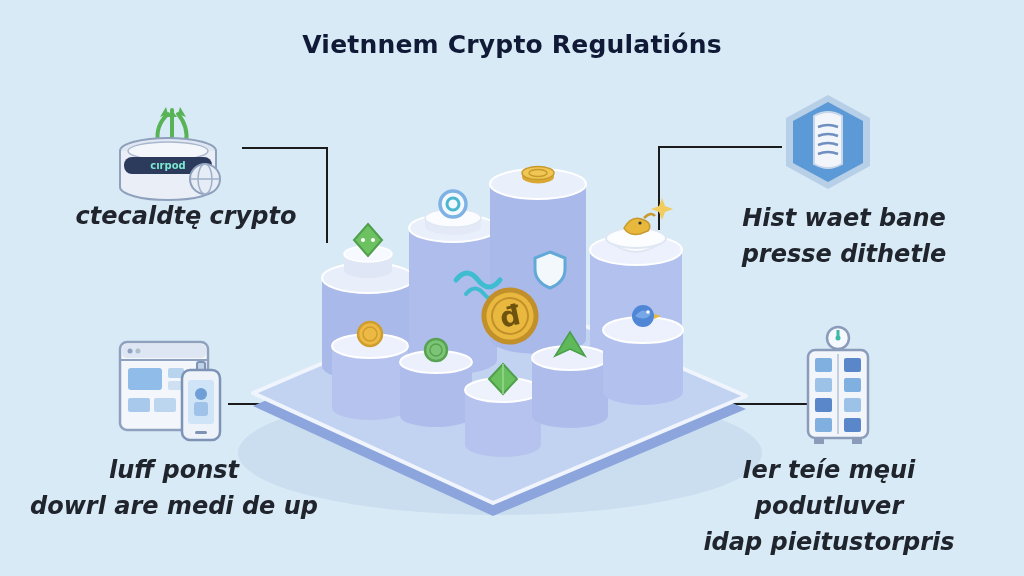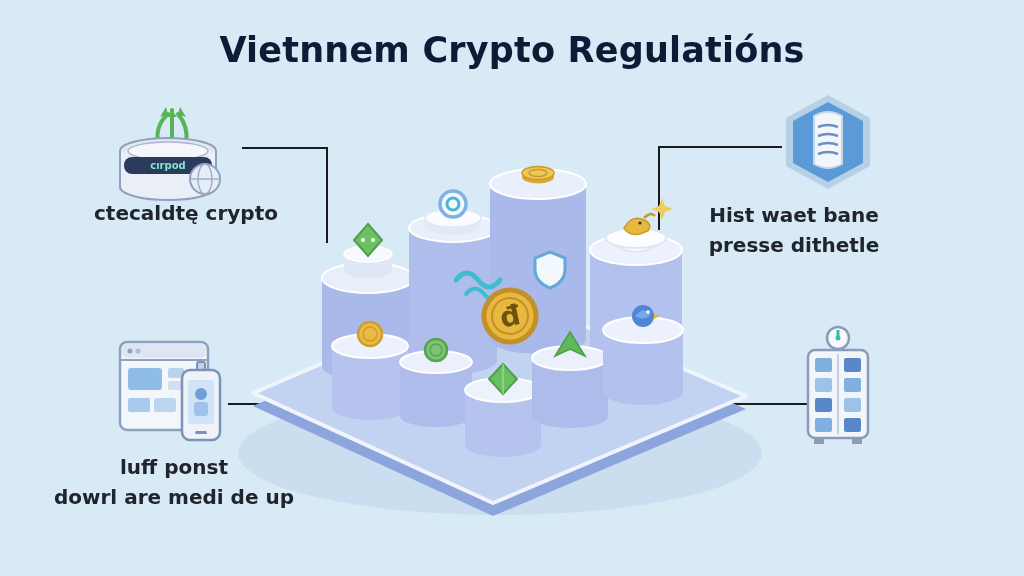--- a/index.html
+++ b/index.html
@@ -1,28 +1,28 @@
 <!DOCTYPE html>
 <html style="--background: #d8eaf6; --title: #101a36; --label: #20242c; --platform-top: #c2d3f2; --platform-side: #8ca5dc; --pedestal: #a9b9ea; --pedestal-top: #eaeffc; --coin-gold: #e9b83e; --green: #6cc161; --teal: #3fbcd0; --connector: #1b1b1b;"><head>
 <meta charset="utf-8">
 <style>
   * { margin:0; padding:0; box-sizing:border-box; }
   html,body { width:1024px; height:576px; }
   body { font-family:"DejaVu Sans", sans-serif; }
   .canvas { position:relative; width:1024px; height:576px; background:var(--background,#d8eaf6); overflow:hidden; }
   .title { position:absolute; top:30px; left:0; width:100%; text-align:center;
-           font-size:35px; font-weight:bold; color:var(--title,#101a36); letter-spacing:.2px; }
+           font-size:25px; font-weight:bold; color:var(--title,#101a36); letter-spacing:.2px; }
   .connectors { position:absolute; left:0; top:0; z-index:1; }
   .illustration { position:absolute; left:228px; top:148px; z-index:2; }
   .callout { position:absolute; z-index:3; }
-  .label { font-weight:bold; color:var(--label,#20242c); font-size:20px; line-height:1.5; text-align:center; }
+  .label { font-weight:bold; color:var(--label,#20242c); font-size:24px; line-height:1.5; text-align:center;font-style:italic; }
   .cl-tl-icon { left:108px; top:95px; }
   .cl-tl-label { left:44px; top:198px; width:284px; }
   .cl-tr-icon { left:782px; top:92px; }
-  .cl-tr-label { left:674px; top:200px; width:240px; }
+  .cl-tr-label { left:724px; top:200px; width:240px; }
   .cl-bl-icon { left:118px; top:336px; }
   .cl-bl-label { left:28px; top:452px; width:292px; }
   .cl-br-icon { left:788px; top:324px; }
   .cl-br-label { left:676px; top:452px; width:306px; }
 </style>
 </head>
 <body>
 
 <div class="canvas">
 
@@ -238,14 +238,18 @@
       <rect x="27" y="54" width="17" height="14" rx="2" fill="#9cc2e8"></rect>
       <rect x="56" y="54" width="17" height="14" rx="2" fill="#7fb0e0"></rect>
       <rect x="27" y="74" width="17" height="14" rx="2" fill="#5a87c9"></rect>
       <rect x="56" y="74" width="17" height="14" rx="2" fill="#9cc2e8"></rect>
       <rect x="27" y="94" width="17" height="14" rx="2" fill="#7fb0e0"></rect>
       <rect x="56" y="94" width="17" height="14" rx="2" fill="#5a87c9"></rect>
       <rect x="26" y="114" width="10" height="6" fill="#8a9cba"></rect>
       <rect x="64" y="114" width="10" height="6" fill="#8a9cba"></rect>
     </svg>
   </div>
+  <div class="callout label cl-br-label">
+    <div>Ier teíe męui podutluver</div>
+    <div>idap pieitustorpris</div>
+  </div>
 
 </div>
 
 </body></html>

